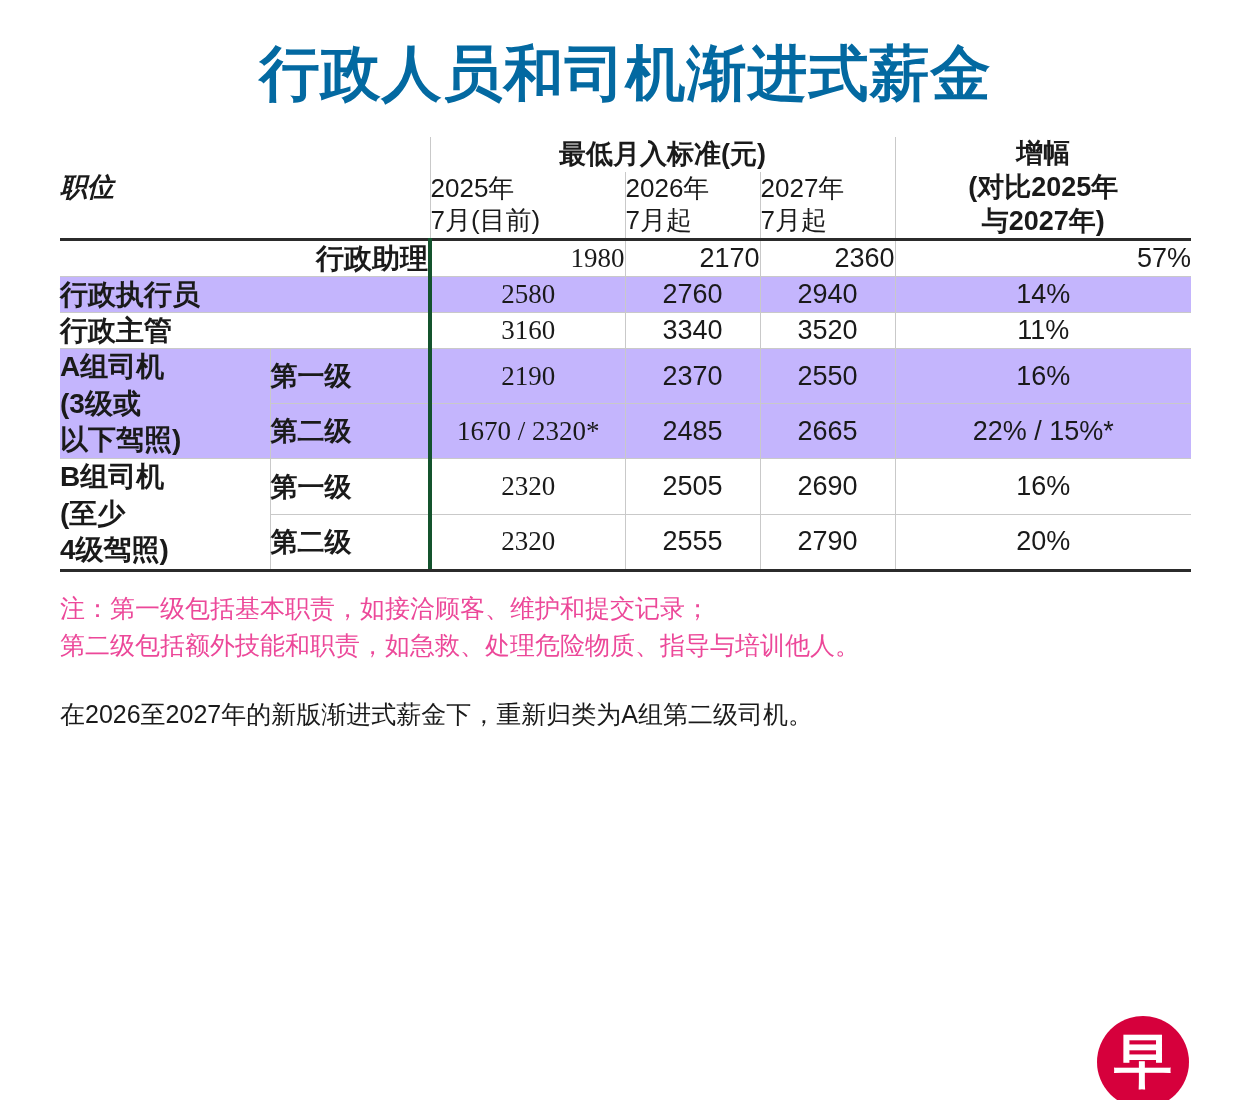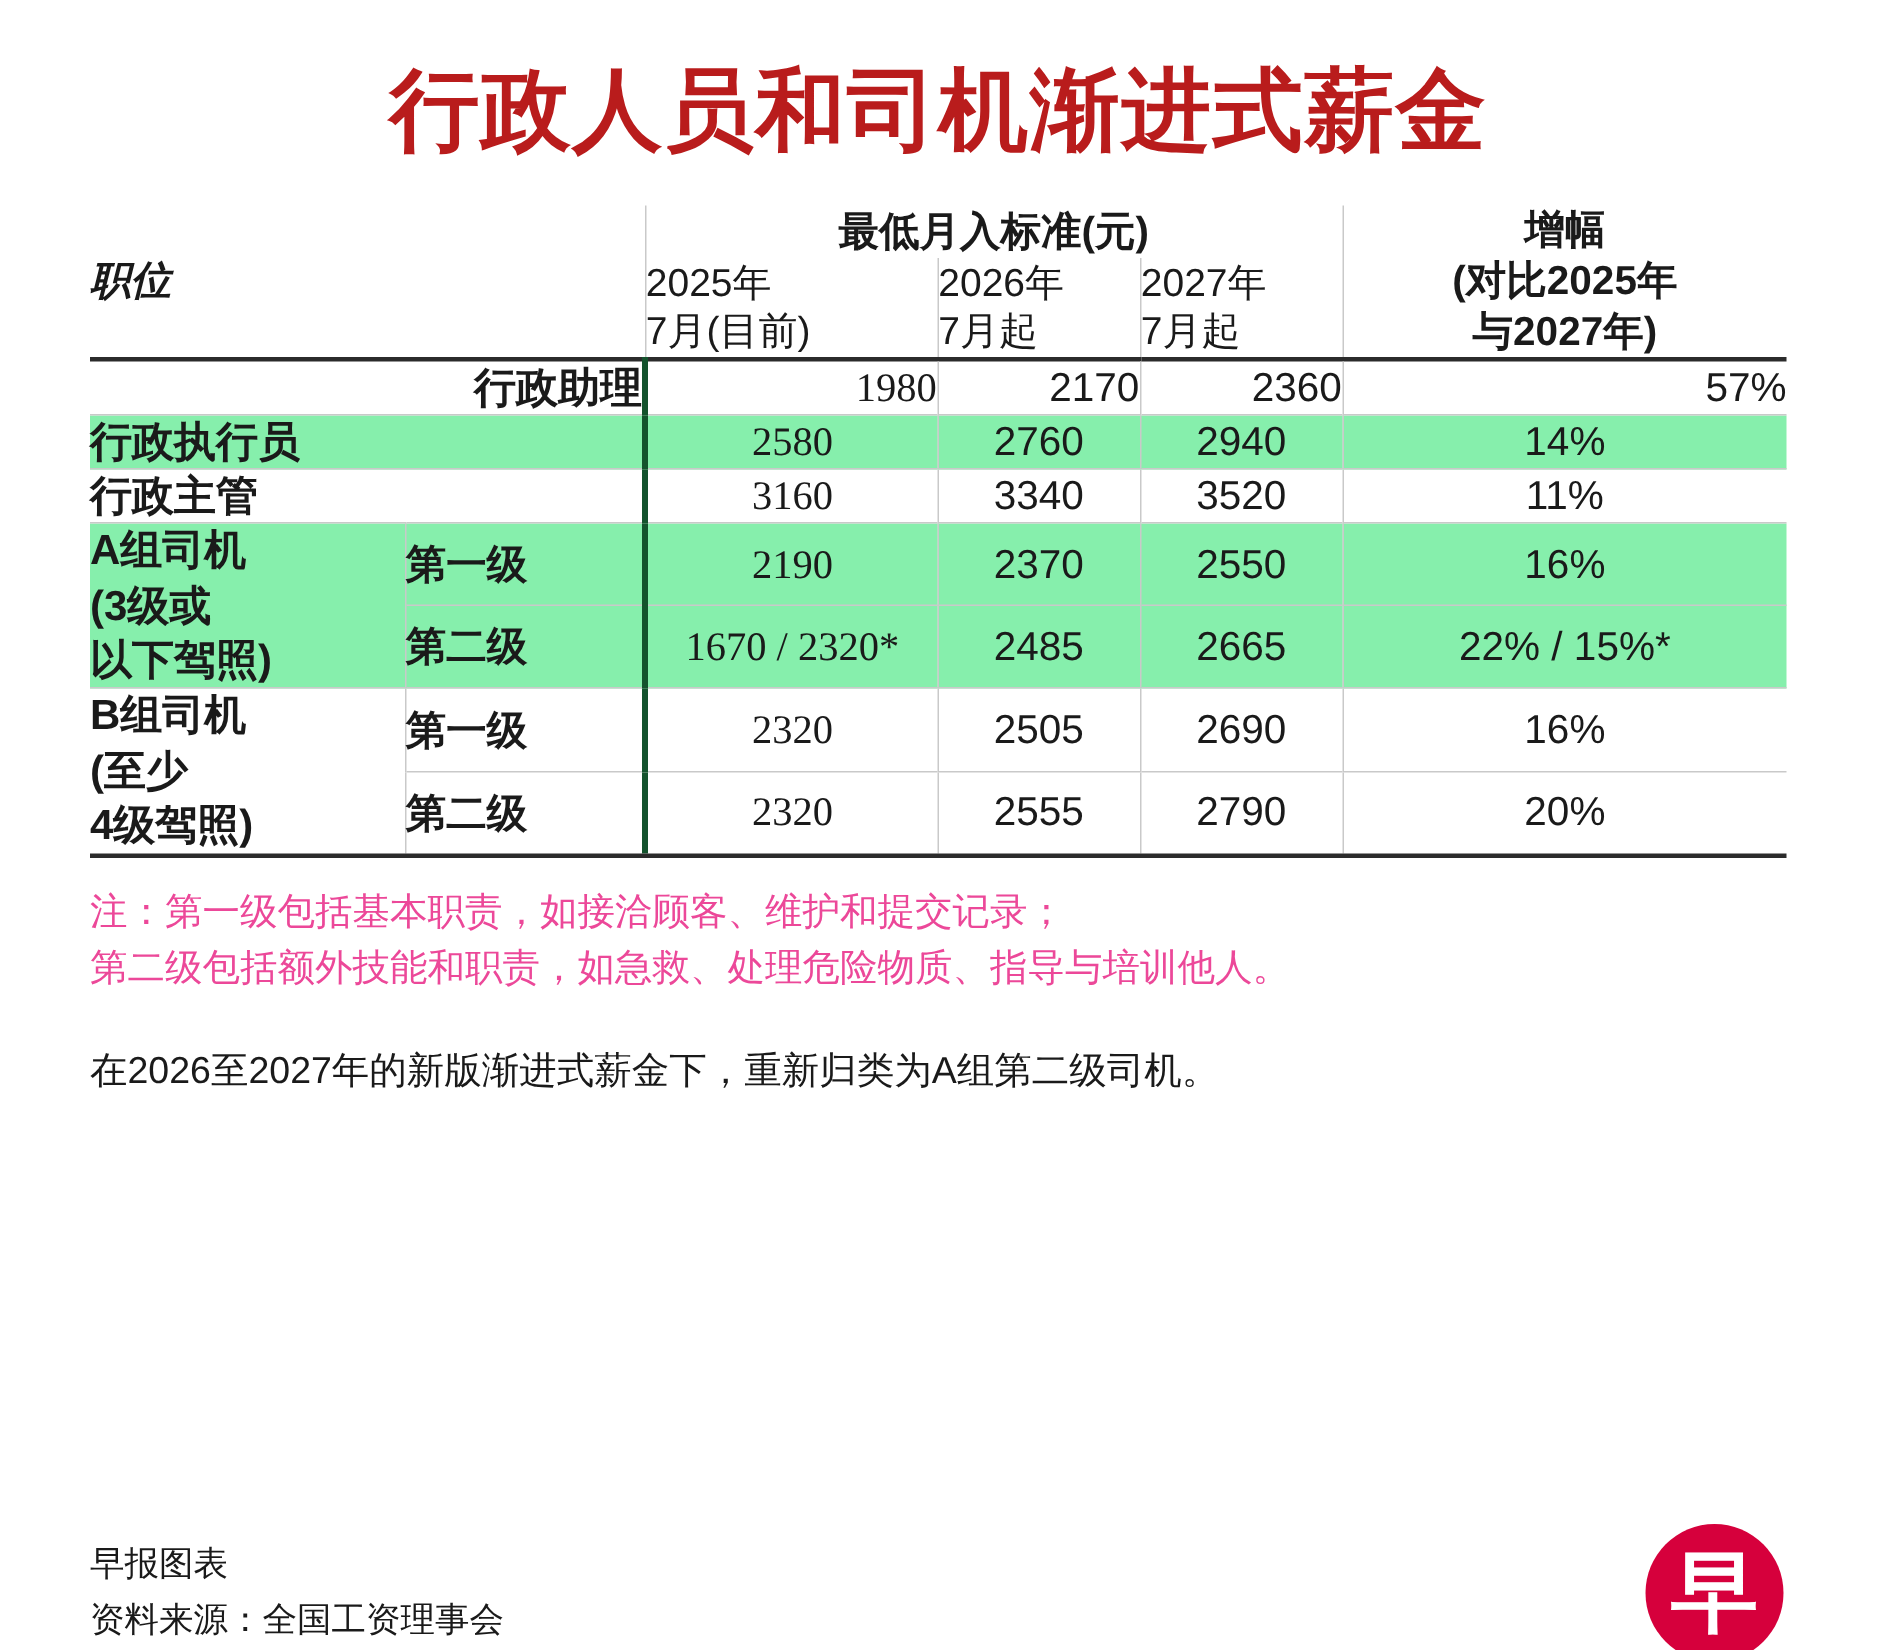--- a/index.html
+++ b/index.html
@@ -20,21 +20,21 @@
     height: 1100px;
     box-sizing: border-box;
     padding: 0 60px;
   }
   .title {
     font-size: 60px;
     font-weight: bold;
     letter-spacing: 1px;
     text-align: center;
     margin: 34px 0 22px 0;
-    color: #b91c1c;
+    color: #0369a1;
   }
   table.wage {
     width: 1131px;
     border-collapse: collapse;
     table-layout: fixed;
     font-size: 25px;
   }
   table.wage td, table.wage th {
     padding: 0;
     vertical-align: middle;
@@ -90,21 +90,21 @@
     text-align: center;
     font-size: 27px;
     padding: 14px 4px;
     border-left: 1px solid #c9c9c9;
   }
   .num.first {
     border-left: 4px solid #14532d;
     font-family: Liberation Serif, serif;
   }
   .shade td {
-    background: #86efac;
+    background: #c4b5fd;
   }
   .shade-block {
     background: #fbeee8;
   }
   .vsep-strong {
     border-left: 1px solid #c9c9c9;
   }
   .notes {
     margin-top: 18px;
     font-size: 25px;
@@ -261,20 +261,16 @@
 
   <div class="notes">
     <p>注：第一级包括基本职责，如接洽顾客、维护和提交记录；</p>
     <p>第二级包括额外技能和职责，如急救、处理危险物质、指导与培训他人。</p>
   </div>
 
   <div class="note-star">
     <p>在2026至2027年的新版渐进式薪金下，重新归类为A组第二级司机。</p>
   </div>
 
-  <div class="footer">
-    <div>早报图表</div>
-    <div>资料来源：全国工资理事会</div>
-  </div>
 
   <div class="logo">早</div>
 
 </div>
 
 </body></html>

